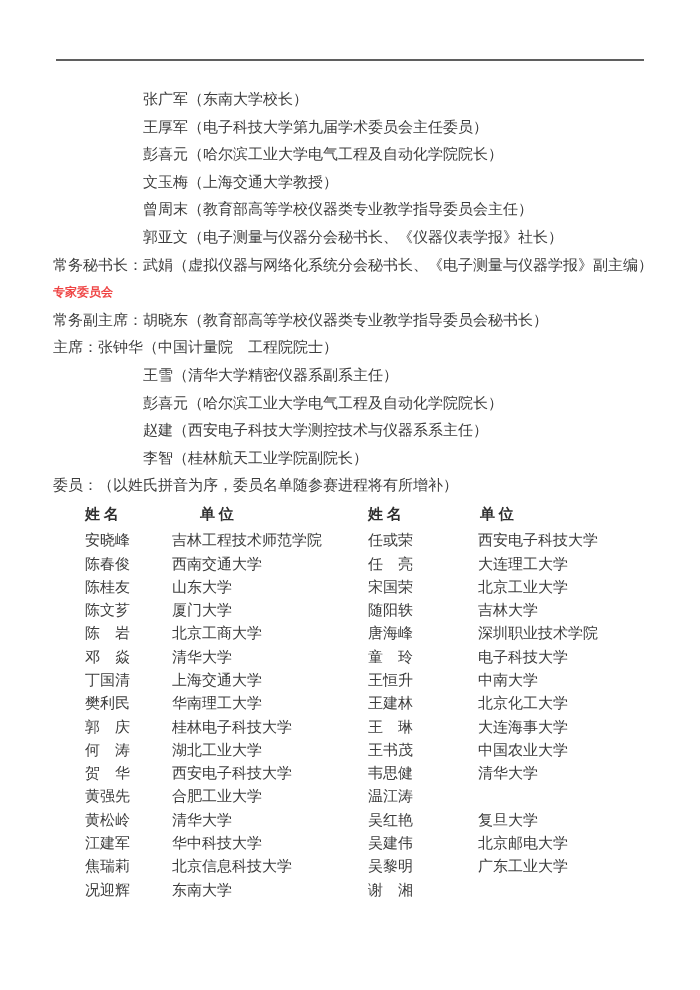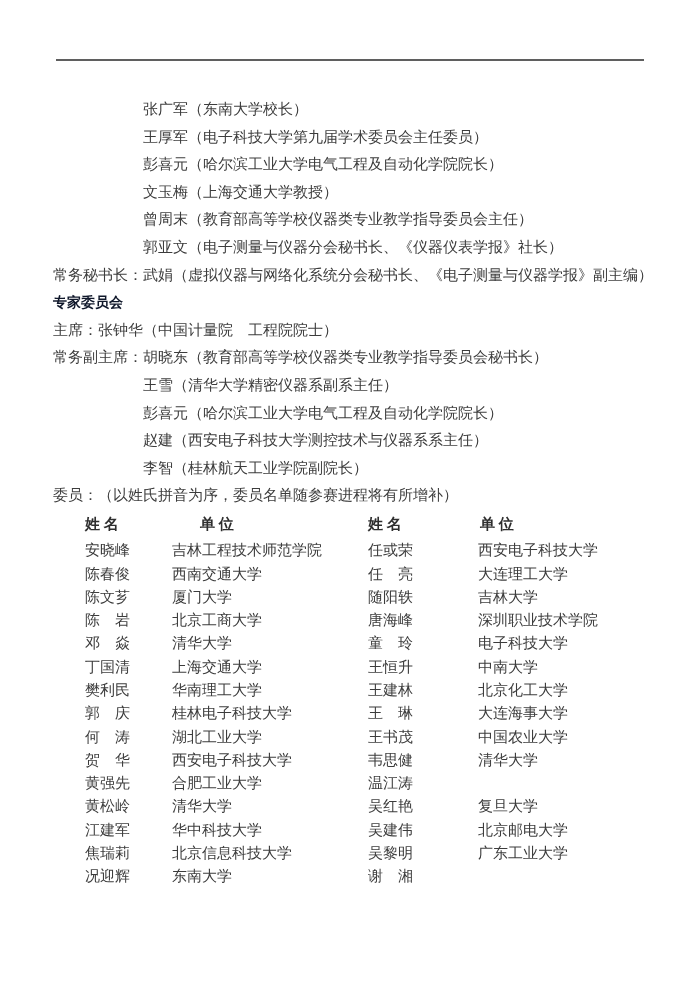--- a/index.html
+++ b/index.html
@@ -3,24 +3,24 @@
 <meta charset="utf-8">
 <style>
   html,body{margin:0;padding:0;}
   body{
     width:700px;height:990px;background:#ffffff;overflow:hidden;
     font-family:"Liberation Serif","DejaVu Serif",serif;
     font-size:15px;color:#3c3c3c;
   }
   .page{position:relative;width:700px;height:990px;background:#fff;}
   .header-rule{position:absolute;left:56px;top:59px;width:588px;height:2px;background:#5f5f5f;}
-  .content{position:absolute;left:53px;top:96px;width:615px;}
+  .content{position:absolute;left:53px;top:86px;width:615px;}
   .line{line-height:27.6px;height:27.6px;white-space:nowrap;}
   .indent{padding-left:90px;}
-  .heading{font-weight:bold;font-size:14px;color:#0f172a;}
+  .heading{font-weight:bold;font-size:12px;color:#ef4444;}
   .mtable{margin-left:32px;margin-top:3px;}
   .trow{display:grid;grid-template-columns:87px 196px 110px 1fr;line-height:23.3px;height:23.3px;white-space:nowrap;}
   .thead{font-weight:bold;color:#2e2e2e;margin-bottom:3px;}
   .thead .h1{padding-left:28px;}
   .thead .h3{padding-left:2px;}
 </style>
 </head>
 <body>
 
 <div class="page">
@@ -33,23 +33,23 @@
         <div class="line indent">彭喜元（哈尔滨工业大学电气工程及自动化学院院长）</div>
         <div class="line indent">文玉梅（上海交通大学教授）</div>
         <div class="line indent">曾周末（教育部高等学校仪器类专业教学指导委员会主任）</div>
         <div class="line indent">郭亚文（电子测量与仪器分会秘书长、《仪器仪表学报》社长）</div>
       </div>
 
     <div class="line"><span>常务秘书长：</span><span>武娟（虚拟仪器与网络化系统分会秘书长、《电子测量与仪器学报》副主编）</span></div>
 
     <div class="line heading">专家委员会</div>
 
+    <div class="line"><span>常务副主席：</span><span>胡晓东（教育部高等学校仪器类专业教学指导委员会秘书长）</span></div>
+
     <div class="line"><span>主席：</span><span>张钟华（中国计量院　工程院院士）</span></div>
-
-    <div class="line"><span>常务副主席：</span><span>胡晓东（教育部高等学校仪器类专业教学指导委员会秘书长）</span></div>
 
     <div id="vice-members">
         <div class="line indent">王雪（清华大学精密仪器系副系主任）</div>
         <div class="line indent">彭喜元（哈尔滨工业大学电气工程及自动化学院院长）</div>
         <div class="line indent">赵建（西安电子科技大学测控技术与仪器系系主任）</div>
         <div class="line indent">李智（桂林航天工业学院副院长）</div>
       </div>
 
     <div class="line"><span>委员：</span><span>（以姓氏拼音为序，委员名单随参赛进程将有所增补）</span></div>
 
@@ -65,20 +65,26 @@
             <span class="c0">安晓峰</span>
             <span class="c1">吉林工程技术师范学院</span>
             <span class="c2">任或荣</span>
             <span class="c3">西安电子科技大学</span>
           </div>
           <div class="trow">
             <span class="c0">陈春俊</span>
             <span class="c1">西南交通大学</span>
             <span class="c2">任　亮</span>
             <span class="c3">大连理工大学</span>
+          </div>
+          <div class="trow">
+            <span class="c0">陈桂友</span>
+            <span class="c1">山东大学</span>
+            <span class="c2">宋国荣</span>
+            <span class="c3">北京工业大学</span>
           </div>
           <div class="trow">
             <span class="c0">陈文芗</span>
             <span class="c1">厦门大学</span>
             <span class="c2">随阳轶</span>
             <span class="c3">吉林大学</span>
           </div>
           <div class="trow">
             <span class="c0">陈　岩</span>
             <span class="c1">北京工商大学</span>

